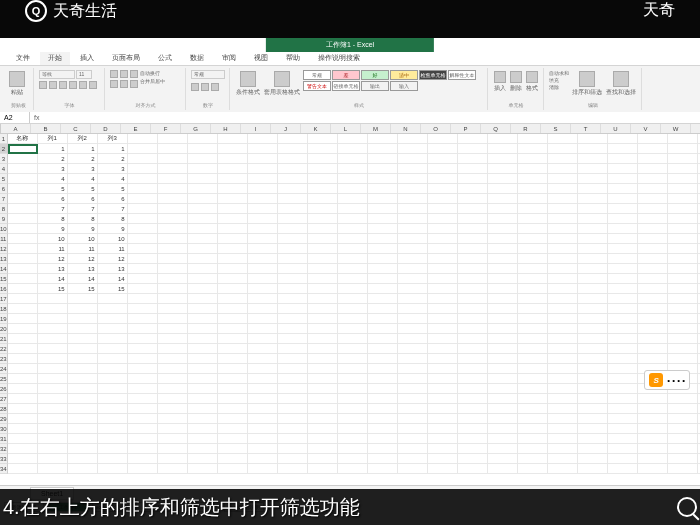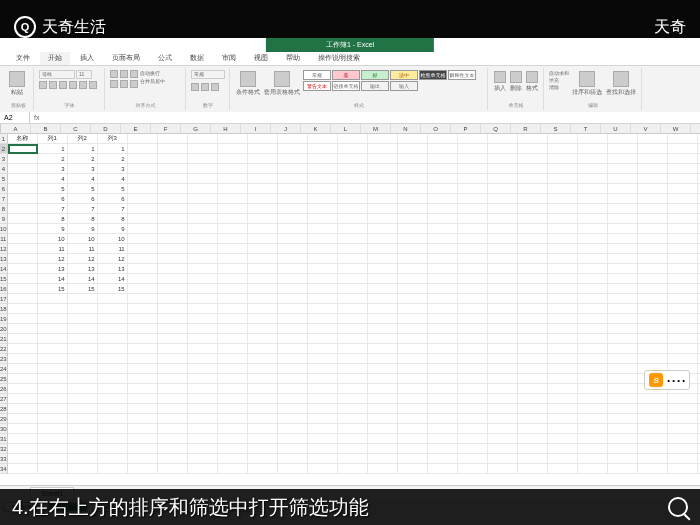--- a/index.html
+++ b/index.html
@@ -1,17 +1,17 @@
 <!DOCTYPE html>
 <html><head>
 <meta charset="utf-8">
 <style>
 *{margin:0;padding:0;box-sizing:border-box;font-family:"Microsoft YaHei",Arial,sans-serif}
 body{width:700px;height:525px;overflow:hidden;background:#e8e8e8;position:relative}
-.topbar{height:38px;background:#080808;display:flex;align-items:flex-end;justify-content:space-between;padding:0 14px}
+.topbar{height:38px;background:#080808;display:flex;align-items:flex-start;justify-content:space-between;padding:0 25px}
 .logo-wrap{display:flex;align-items:center;gap:6px}
 .logo-circle{width:22px;height:22px;border:2px solid #fff;border-radius:50%;position:relative;display:flex;align-items:center;justify-content:center}
 .logo-circle::before{content:"Q";color:#fff;font-size:11px;font-weight:bold}
 .logo-text{color:#fff;font-size:16px;font-weight:500}
 .topright{color:#fff;font-size:16px;font-weight:500}
 .excel-chrome{position:absolute;top:38px;left:0;right:0;background:#f3f3f3;border-bottom:1px solid #d4d4d4}
 .titlebar{height:14px;background:#fff;display:flex;align-items:center;justify-content:center;position:relative}
 .title-center{position:absolute;left:50%;transform:translateX(-50%);display:flex;align-items:center;background:#217346;color:#fff;font-size:7px;padding:1px 60px;height:14px}
 .tabs{height:14px;background:#fff;display:flex;align-items:flex-end;gap:2px;padding-left:8px;font-size:7px;border-bottom:1px solid #d4d4d4}
 .tab{padding:2px 8px;color:#444;cursor:pointer}
@@ -47,21 +47,21 @@
 .cells{position:relative;flex:1}
 .cell-row{display:flex;height:10px}
 .cell{width:30px;height:10px;border-right:1px solid #e8e8e8;border-bottom:1px solid #e8e8e8;font-size:6px;padding:0 2px;display:flex;align-items:center;justify-content:flex-end;color:#333}
 .cell.header-cell{background:#fff;font-weight:500;justify-content:center}
 .active-cell{position:absolute;top:10px;left:0;width:30px;height:10px;border:2px solid #217346;pointer-events:none}
 .sheet-tabs{position:absolute;bottom:25px;left:0;right:0;height:15px;background:#f3f3f3;display:flex;align-items:center;border-top:1px solid #ccc;font-size:7px;padding-left:30px}
 .sheet-tab{padding:2px 10px;background:#fff;border:1px solid #ccc}
 .taskbar{position:absolute;bottom:11px;left:0;right:0;height:14px;background:#e8e8e8;display:flex;align-items:center;gap:4px;padding:0 4px}
 .tb-item{width:40px;height:10px;background:#fff;border:1px solid #aaa;font-size:5px;display:flex;align-items:center;justify-content:center;overflow:hidden}
 .tb-item.excel{background:#217346}
-.subtitle-bar{position:absolute;bottom:0;left:0;right:0;height:36px;background:rgba(8,8,8,0.9);display:flex;align-items:center;padding:0 12px}
+.subtitle-bar{position:absolute;bottom:0;left:0;right:0;height:36px;background:rgba(8,8,8,0.9);display:flex;align-items:center;padding:0 3px}
 .subtitle-text{color:#fff;font-size:20px;text-shadow:1px 1px 2px #000}
 .ime-badge{position:absolute;right:10px;top:370px;display:flex;align-items:center;gap:4px;background:#fff;border:1px solid #ccc;padding:2px 4px;border-radius:3px;font-size:8px}
 .ime-s{width:14px;height:14px;background:#ff9800;color:#fff;border-radius:3px;display:flex;align-items:center;justify-content:center;font-weight:bold;font-style:italic}
 .search-icon{width:20px;height:20px;border:2px solid #fff;border-radius:50%;position:relative}
 .search-icon::after{content:"";position:absolute;width:8px;height:2px;background:#fff;bottom:-3px;right:-5px;transform:rotate(45deg)}
 </style>
 </head>
 <body>
 
 <div class="topbar">

